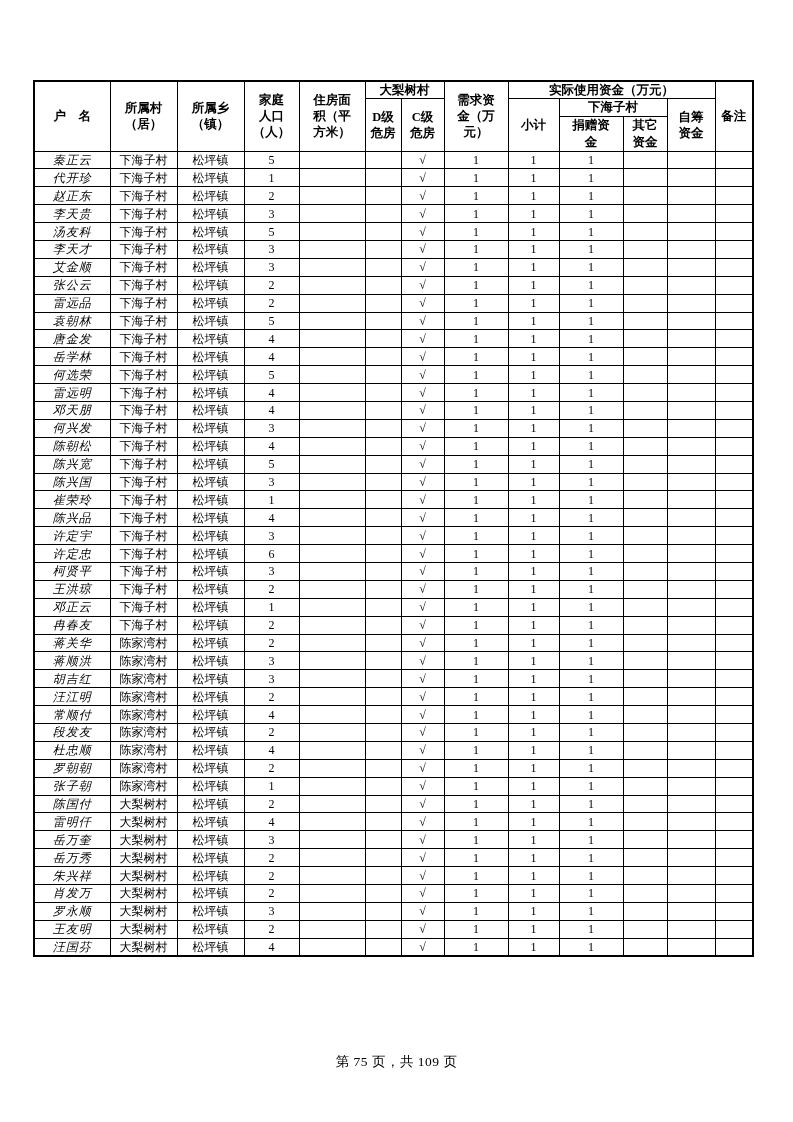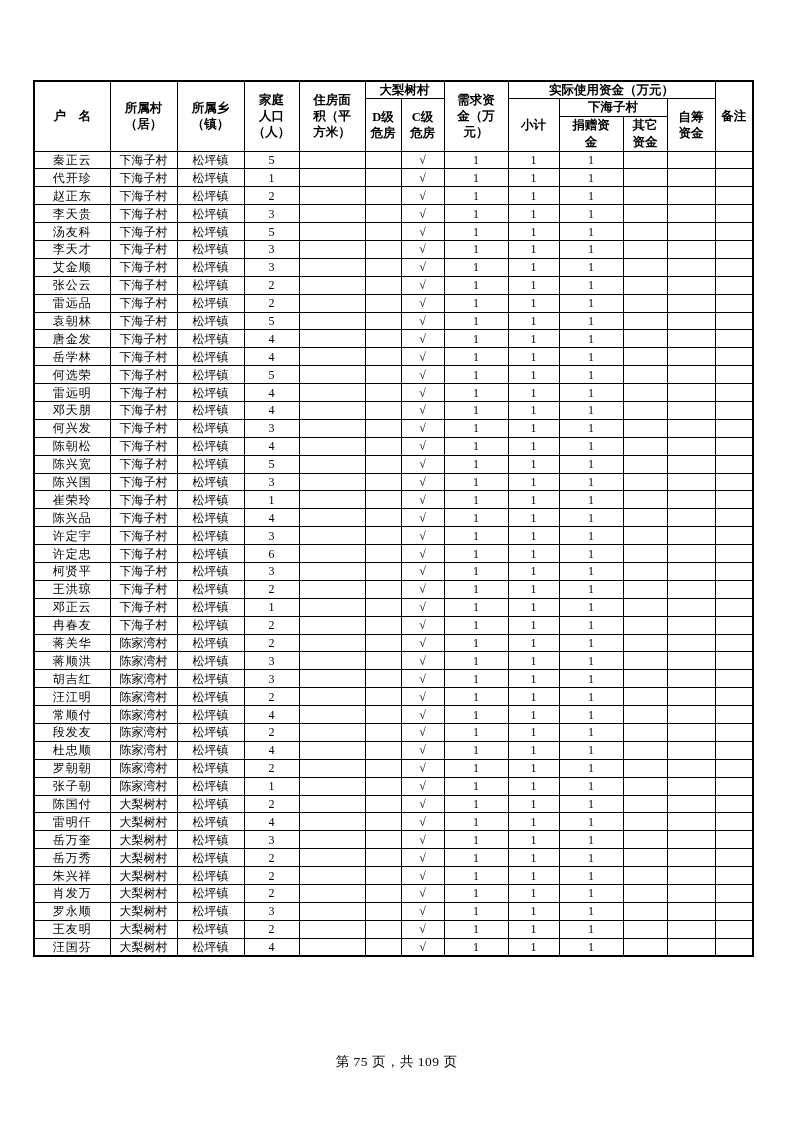--- a/index.html
+++ b/index.html
@@ -36,21 +36,21 @@
   .grid tr.hr1 { height: 16px; }
   .grid tr.hr2 { height: 17px; }
   .grid tr.hr3 { height: 35px; }
   .grid tbody td {
     height: 17.9px;
     font-size: 12px;
     line-height: 1;
     padding: 0;
     white-space: nowrap;
   }
-  .grid tbody td.c-name { letter-spacing: 1px; }
+  .grid tbody td.c-name { letter-spacing: 1px; font-style: italic; }
   .footer {
     position: absolute;
     top: 1053px; left: 0;
     width: 793px;
     text-align: center;
     font-size: 13.5px;
     letter-spacing: 0.5px;
   }
 </style>
 </head>

